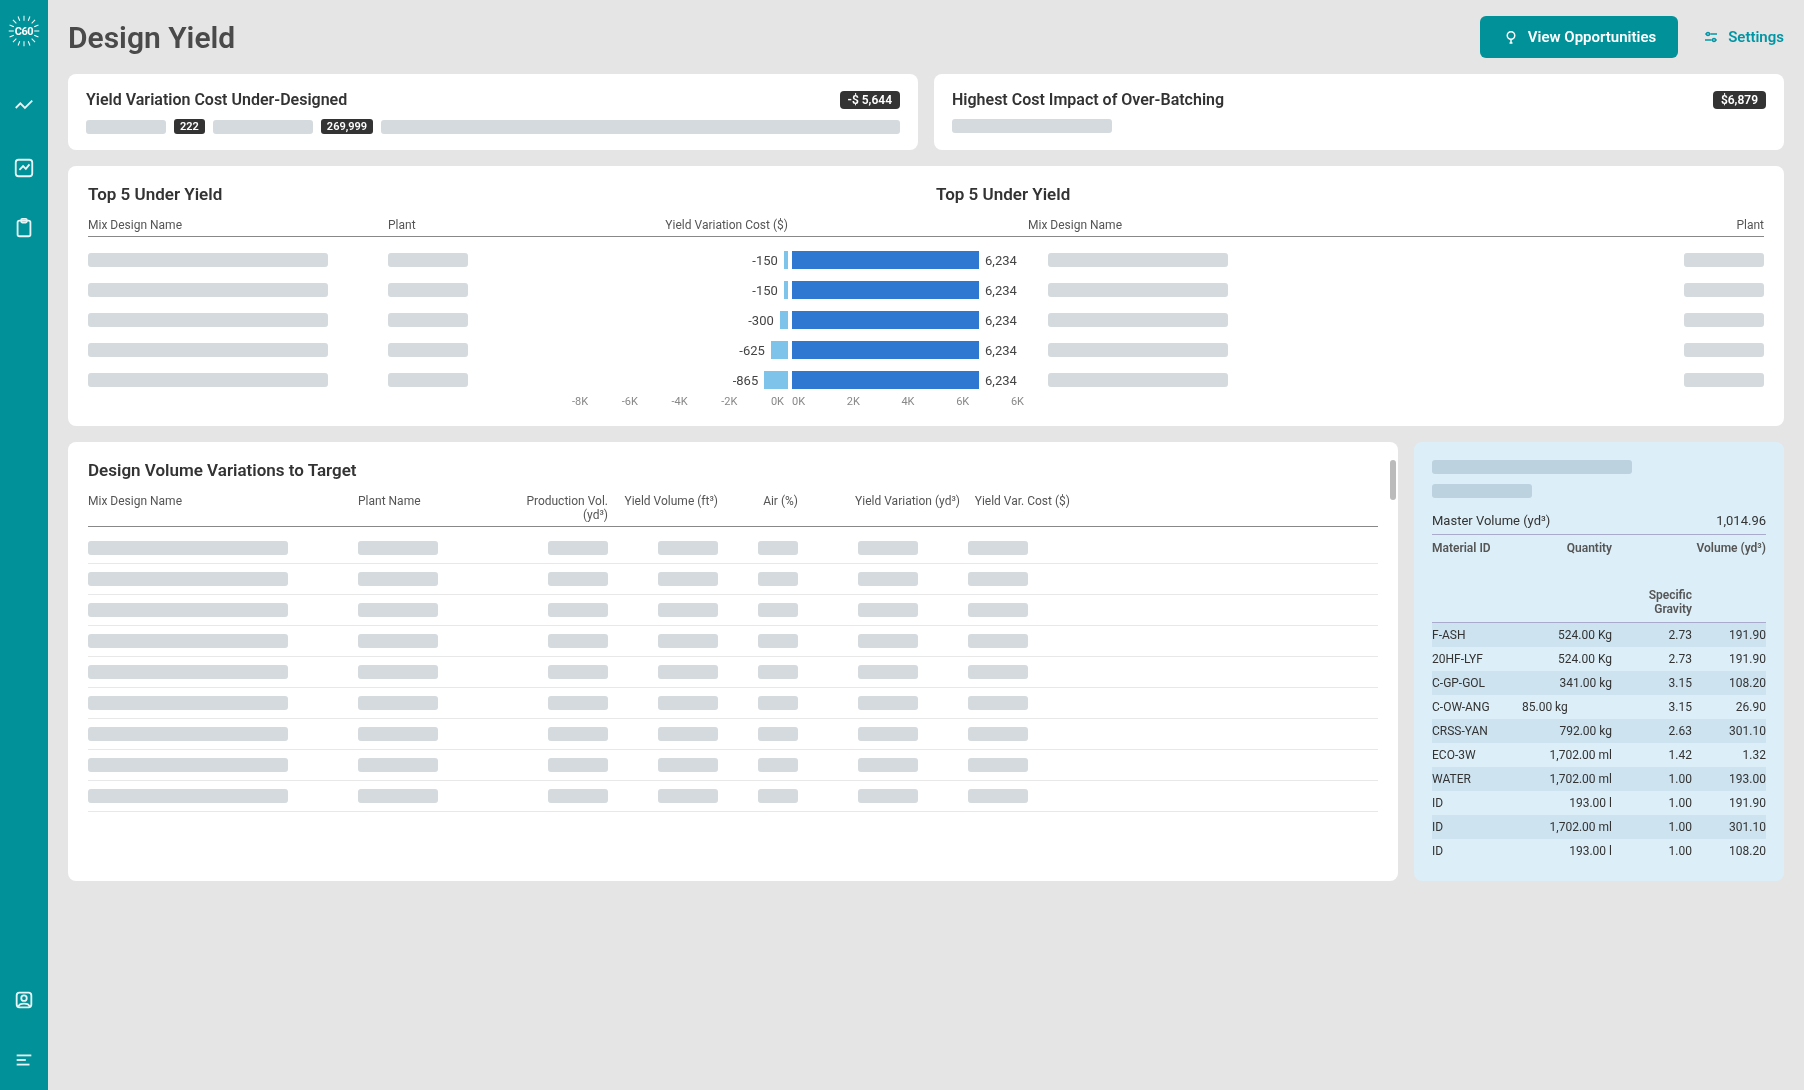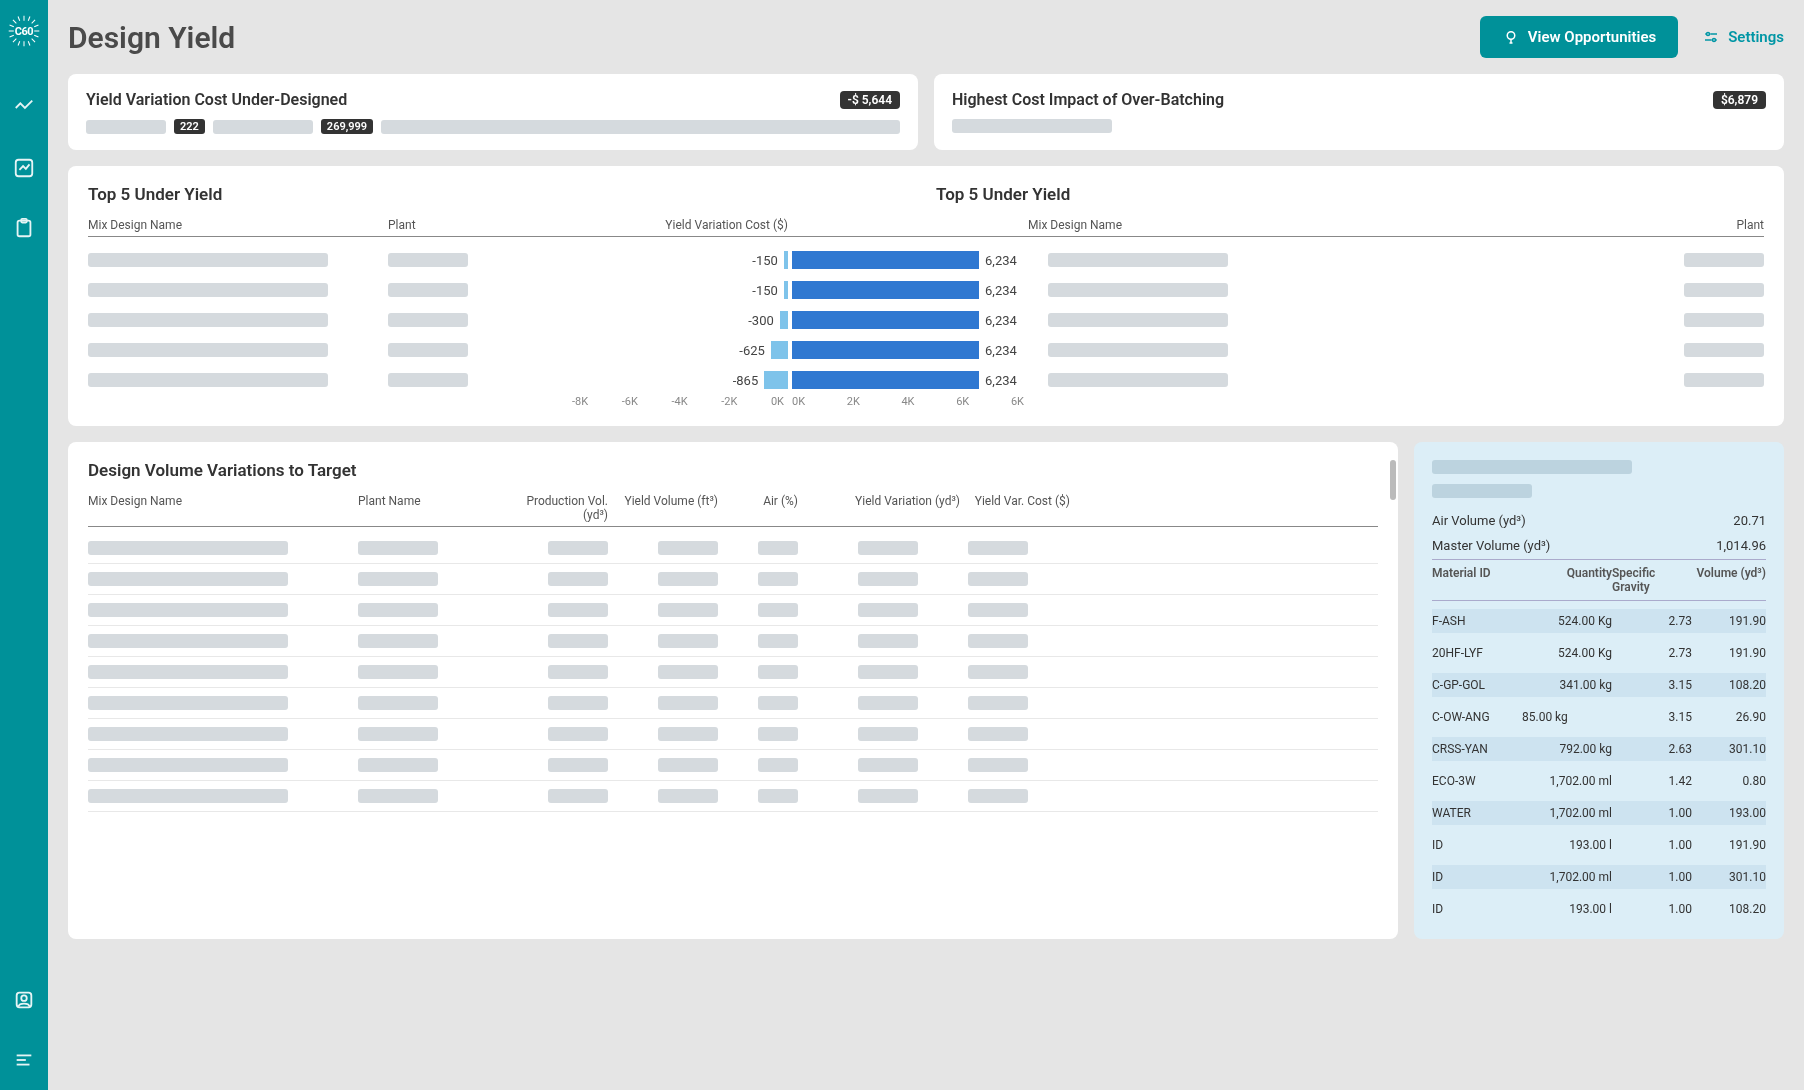--- a/index.html
+++ b/index.html
@@ -30,21 +30,21 @@
 .chart-row { display:flex; align-items:center; height:30px; }
 .axis { display:flex; font-size:11px; color:#888; }
 .bottom-row { display:flex; gap:16px; }
 .table-panel { background:#fff; border-radius:8px; padding:18px 20px; flex:1; position:relative; }
 .detail-panel { background:#dceef7; border-radius:8px; padding:18px; width:370px; font-size:13px; }
 .thead { display:flex; font-size:12px; color:#555; border-bottom:1px solid #888; padding-bottom:4px; margin-bottom:6px; gap:10px; }
 .trow { display:flex; align-items:center; padding:8px 0; border-bottom:1px solid #e8e8e8; gap:10px; }
 .grey-sm { background:#d5dade; border-radius:3px; height:14px; }
 .detail-top { display:flex; justify-content:space-between; padding:5px 0; font-size:13px; color:#333; }
 .detail-thead { display:flex; font-size:12px; color:#555; font-weight:600; border-bottom:1px solid #aac; padding:6px 0; }
-.detail-row { display:flex; font-size:12px; color:#333; padding:5px 0;margin-top:8px; }
+.detail-row { display:flex; font-size:12px; color:#333; padding:5px 0; }
 .detail-row.alt { background:#cde3f0; }
 .scrollbar { position:absolute; right:2px; top:18px; width:6px; height:40px; background:#bbb; border-radius:3px; }
 svg { display:block; }
 .neg-bar { background:#7ec3ea; height:18px; }
 .pos-bar { background:#2f78d1; height:18px; }
 .val-label { font-size:13px; color:#444; }
 </style>
 </head>
 <body>
 
@@ -522,32 +522,28 @@
             </div>
           </div>
         </div>
     </div>
 
     <div class="detail-panel">
       <div style="display:flex;gap:8px;margin-bottom:10px;">
         <div class="grey-sm" style="width:200px;background:#bcd3df;"></div>
       </div>
       <div class="grey-sm" style="width:100px;background:#bcd3df;margin-bottom:10px;"></div>
-      <div class="detail-top">
-        <span>Air Volume (yd³)</span>
-        <span>20.71</span>
-      </div>
       <div class="detail-top" style="border-bottom:1px solid #aac;padding-bottom:6px;">
         <span>Master Volume (yd³)</span>
         <span>1,014.96</span>
       </div>
       <div class="detail-thead">
         <div style="width:90px;">Material ID</div>
         <div style="width:90px;text-align:right;">Quantity</div>
-        <div style="width:80px;">Specific Gravity</div>
+        <div style="width:80px;text-align:right;margin-top:47px;">Specific Gravity</div>
         <div style="flex:1;text-align:right;">Volume (yd³)</div>
       </div>
       <div id="detail-rows">
           <div class="detail-row alt">
     <div style="width:90px;">F-ASH</div>
     <div style="width:90px;text-align:right;">524.00 Kg</div>
     <div style="width:80px;text-align:right;">2.73</div>
     <div style="flex:1;text-align:right;">191.90</div>
           </div>
           <div class="detail-row">
@@ -571,21 +567,21 @@
           <div class="detail-row alt">
     <div style="width:90px;">CRSS-YAN</div>
     <div style="width:90px;text-align:right;">792.00 kg</div>
     <div style="width:80px;text-align:right;">2.63</div>
     <div style="flex:1;text-align:right;">301.10</div>
           </div>
           <div class="detail-row">
     <div style="width:90px;">ECO-3W</div>
     <div style="width:90px;text-align:right;">1,702.00 ml</div>
     <div style="width:80px;text-align:right;">1.42</div>
-    <div style="flex:1;text-align:right;">0.80</div>
+    <div style="flex:1;text-align:right;">1.32</div>
           </div>
           <div class="detail-row alt">
     <div style="width:90px;">WATER</div>
     <div style="width:90px;text-align:right;">1,702.00 ml</div>
     <div style="width:80px;text-align:right;">1.00</div>
     <div style="flex:1;text-align:right;">193.00</div>
           </div>
           <div class="detail-row">
     <div style="width:90px;">ID</div>
     <div style="width:90px;text-align:right;">193.00 l</div>

